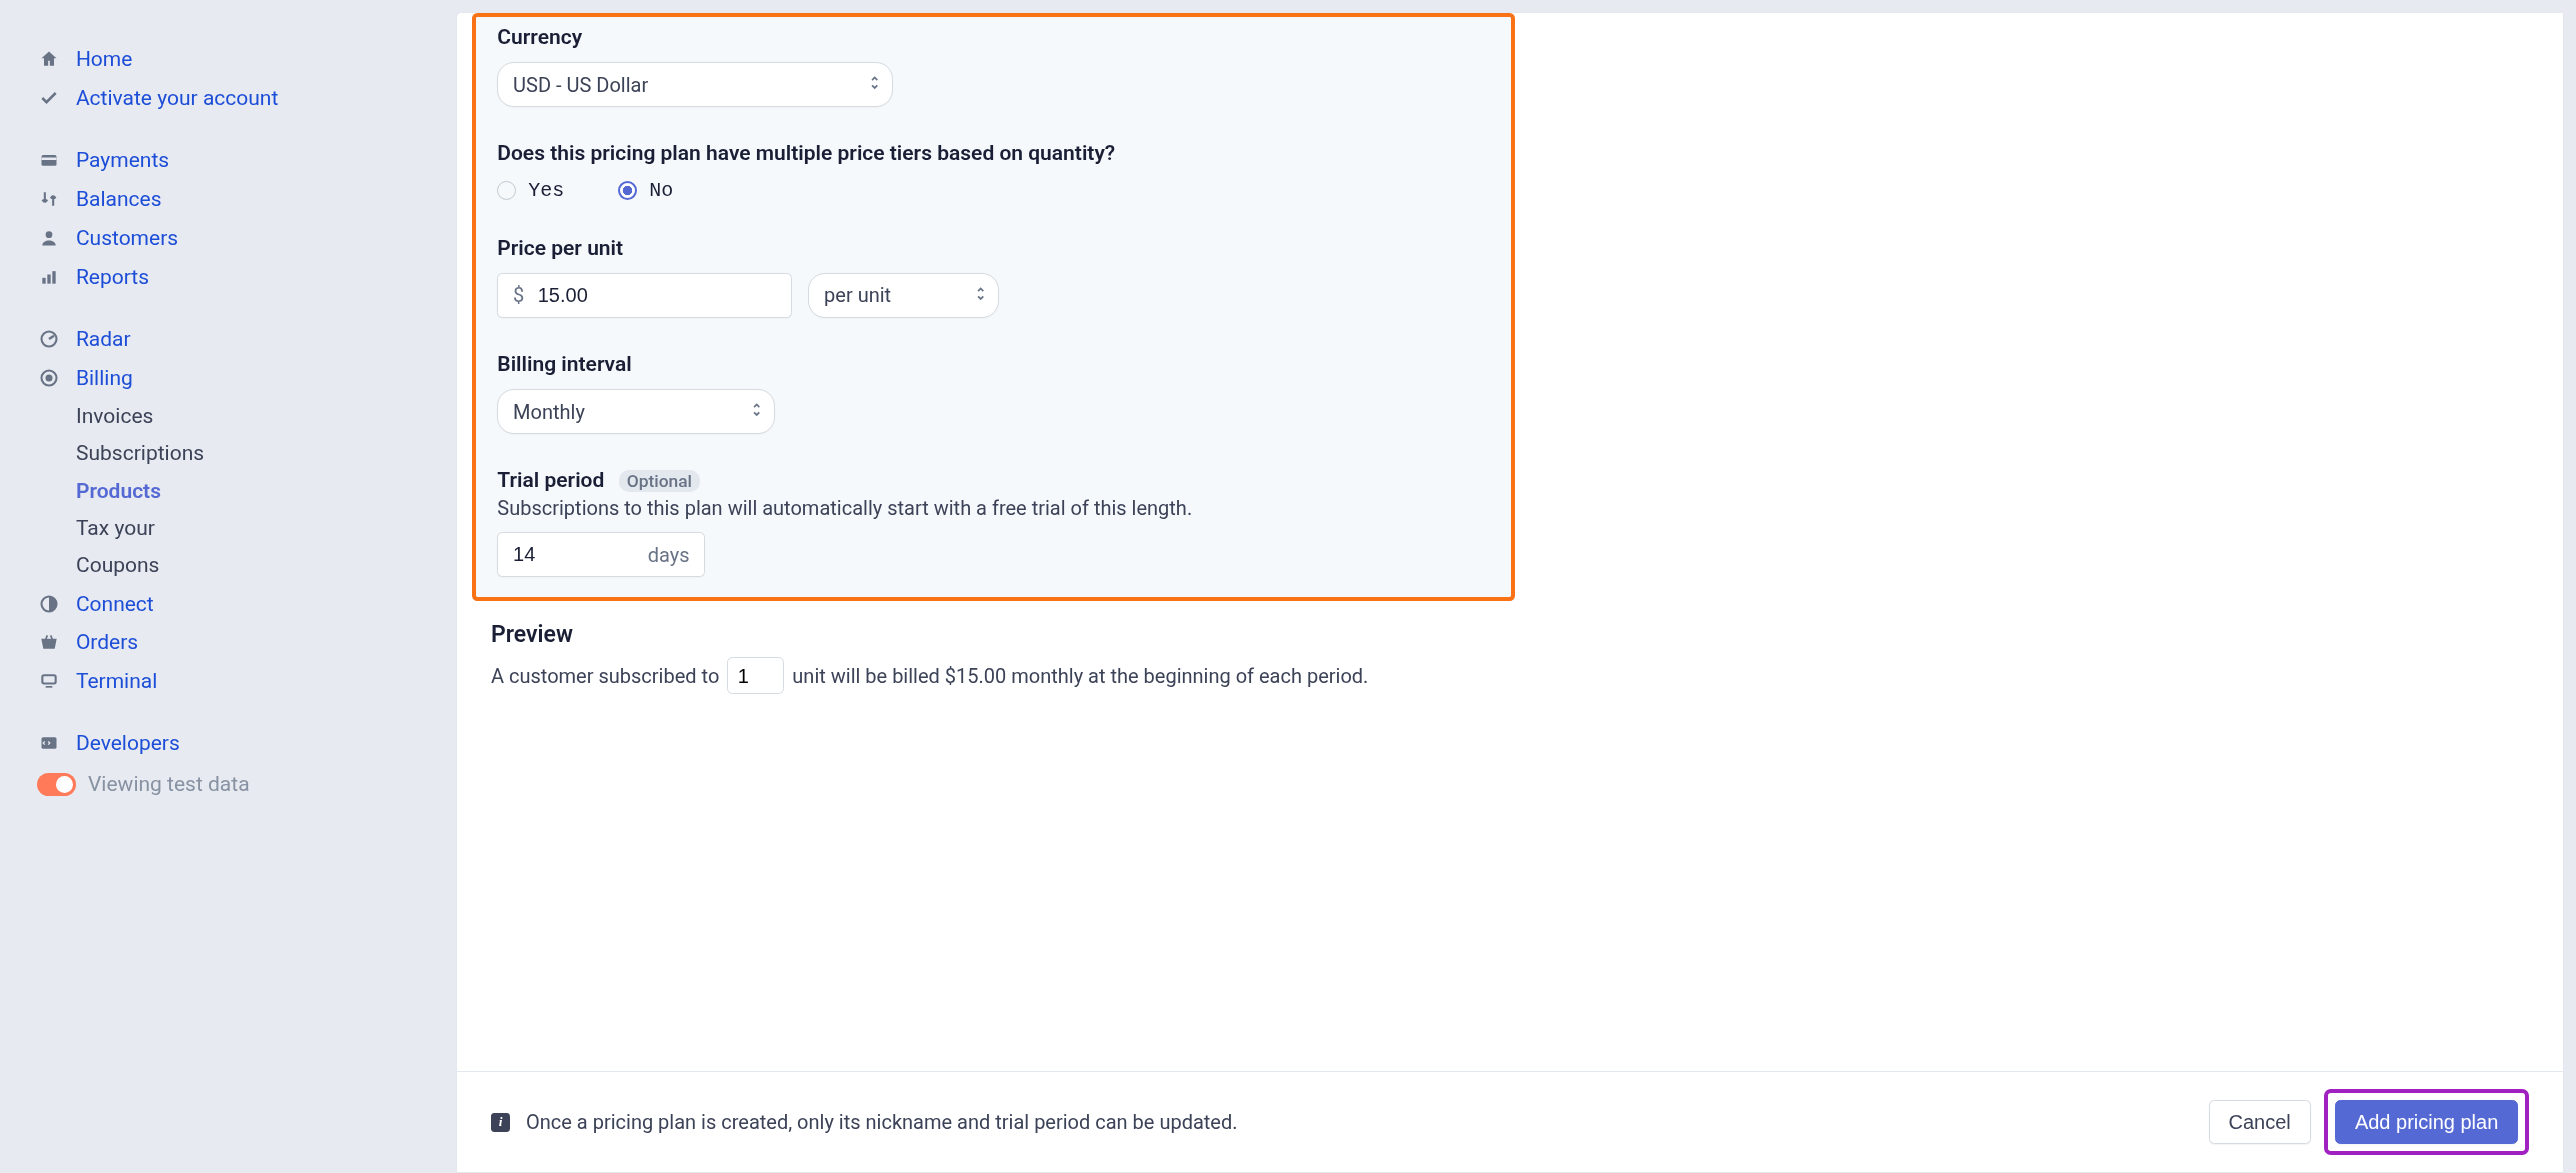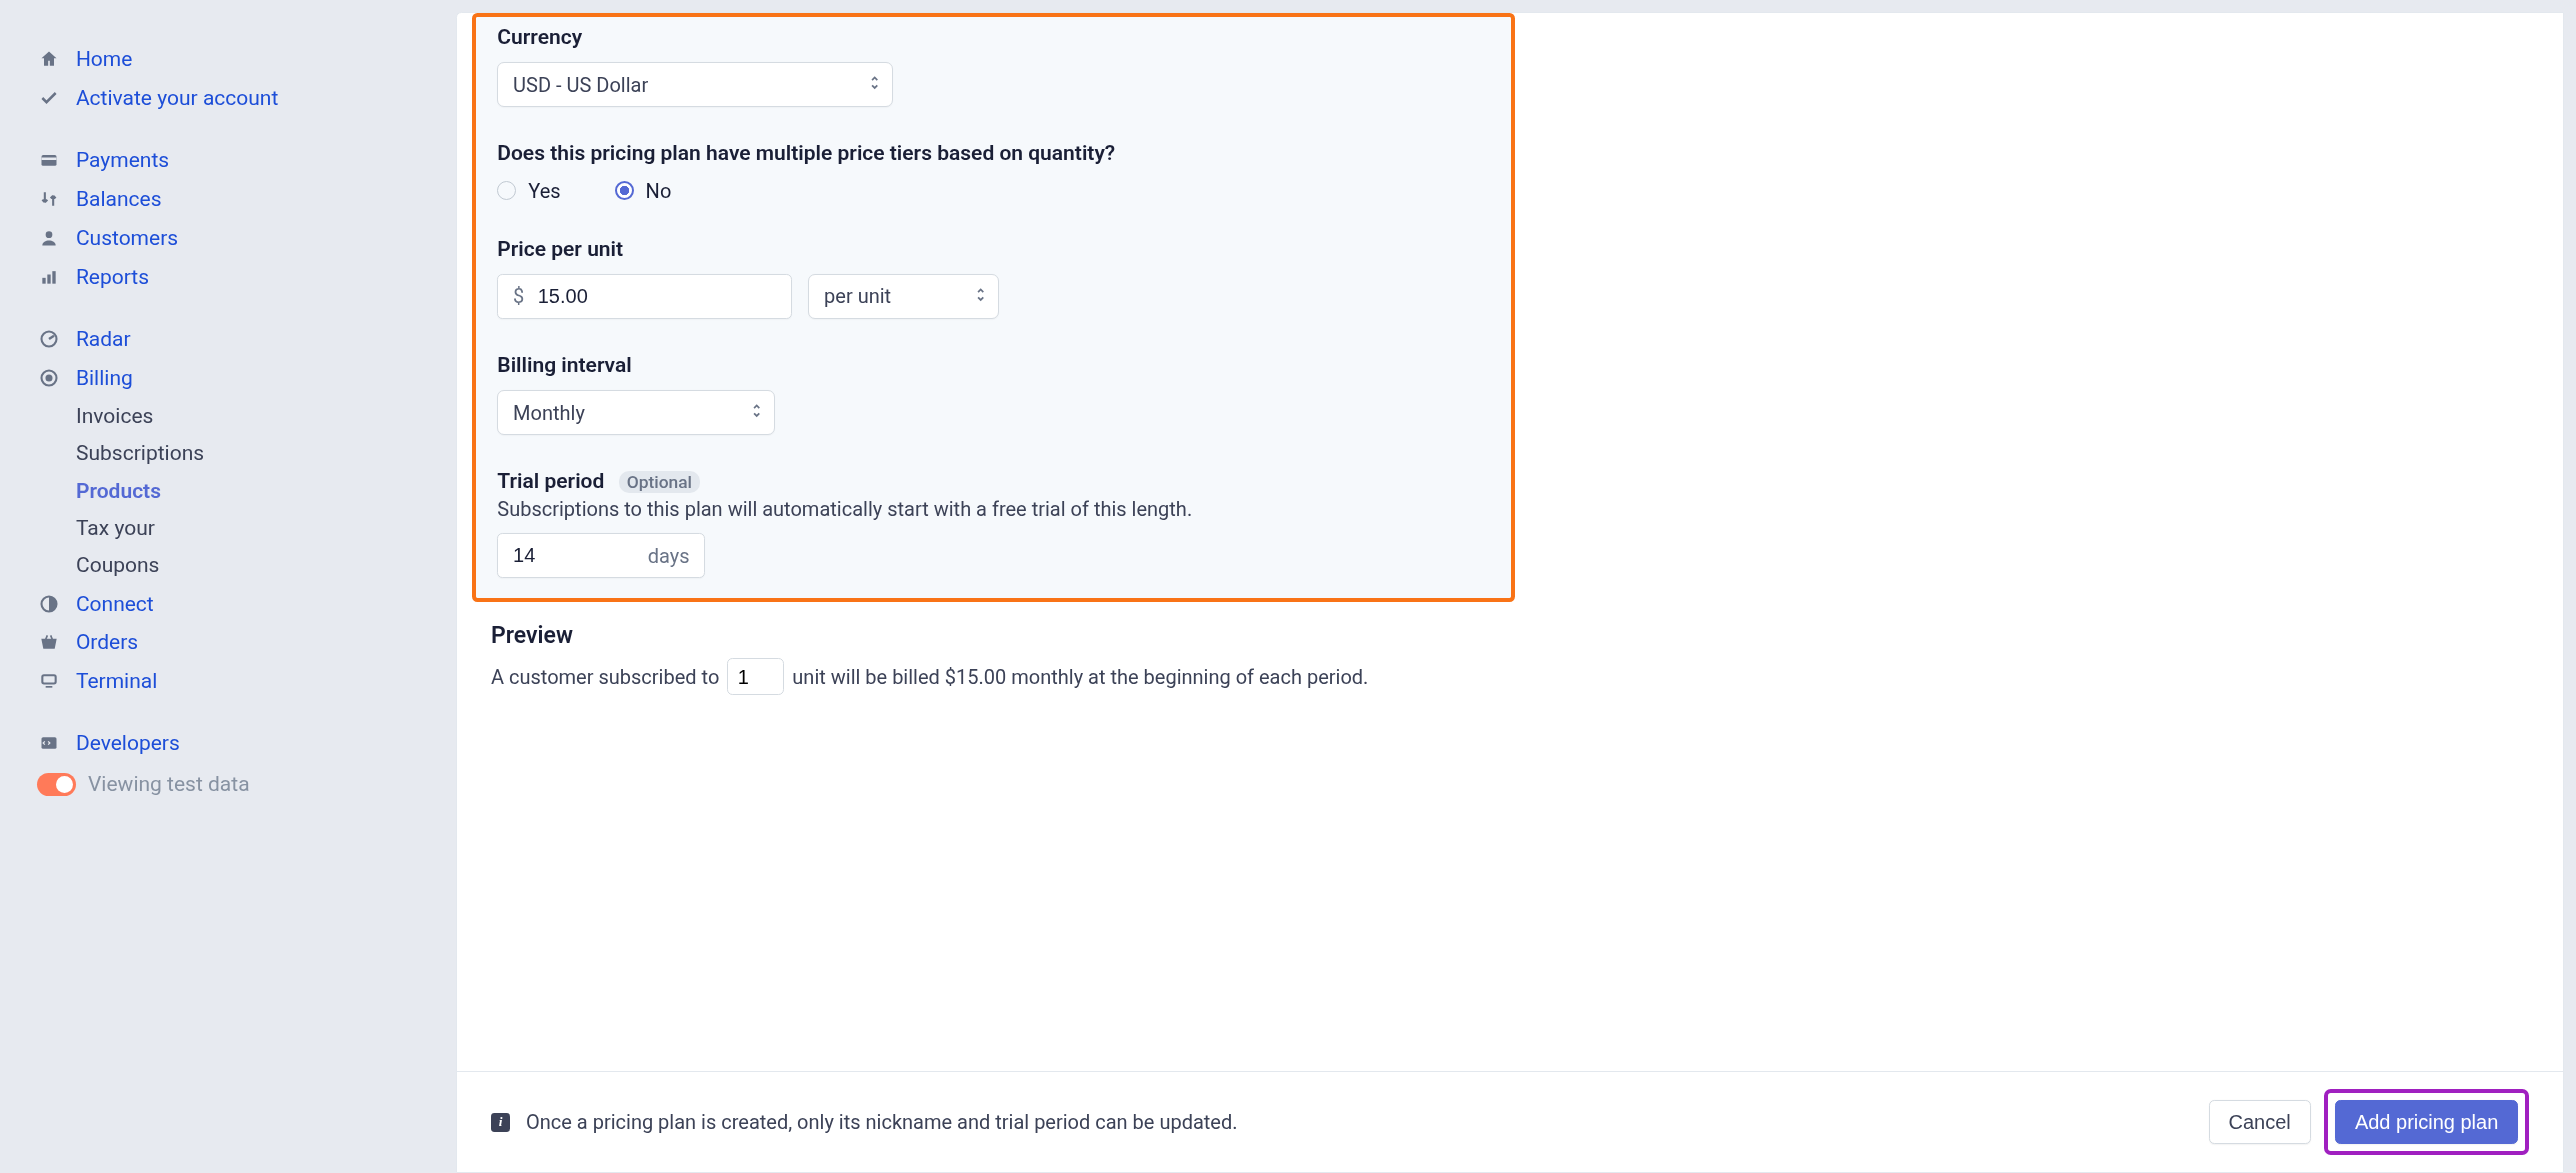--- a/index.html
+++ b/index.html
@@ -101,38 +101,38 @@
 }
 .form-group { margin-bottom: 34px; }
 .form-group.tight { margin-bottom: 0; }
 .select-wrap {
   position: relative;
   display: inline-block;
 }
 .select-box {
   background: #fff;
   border: 0.7px solid #d5dbe1;
-  border-radius: 7px;
+  border-radius: 17px;
   padding: 9.4px 37px 9.4px 14.8px;
   font-size: 20px;
   color: #3c4257;
   cursor: pointer;
   box-shadow: 0 0.7px 1.3px rgba(0,0,0,0.03);
   display: inline-block;
 }
 .select-caret {
   position: absolute;
   right: 12px;
   top: 50%;
   transform: translateY(-50%);
   color: #697386;
   pointer-events: none;
 }
 .radio-row { display: flex; gap: 54px; }
-.radio-opt { display: flex; align-items: center; cursor: pointer; }
+.radio-opt { display: flex; align-items: center; cursor: pointer; font-family: Liberation Mono, monospace; }
 .radio-circle {
   width: 19px; height: 19px; border-radius: 50%;
   border: 1.3px solid #c1c9d2; margin-right: 12px;
   display: inline-block;
 }
 .radio-circle.checked {
   border-color: #5469d4;
   background: radial-gradient(circle, #5469d4 0 42%, #fff 44% 100%);
   border-width: 2.7px;
 }

